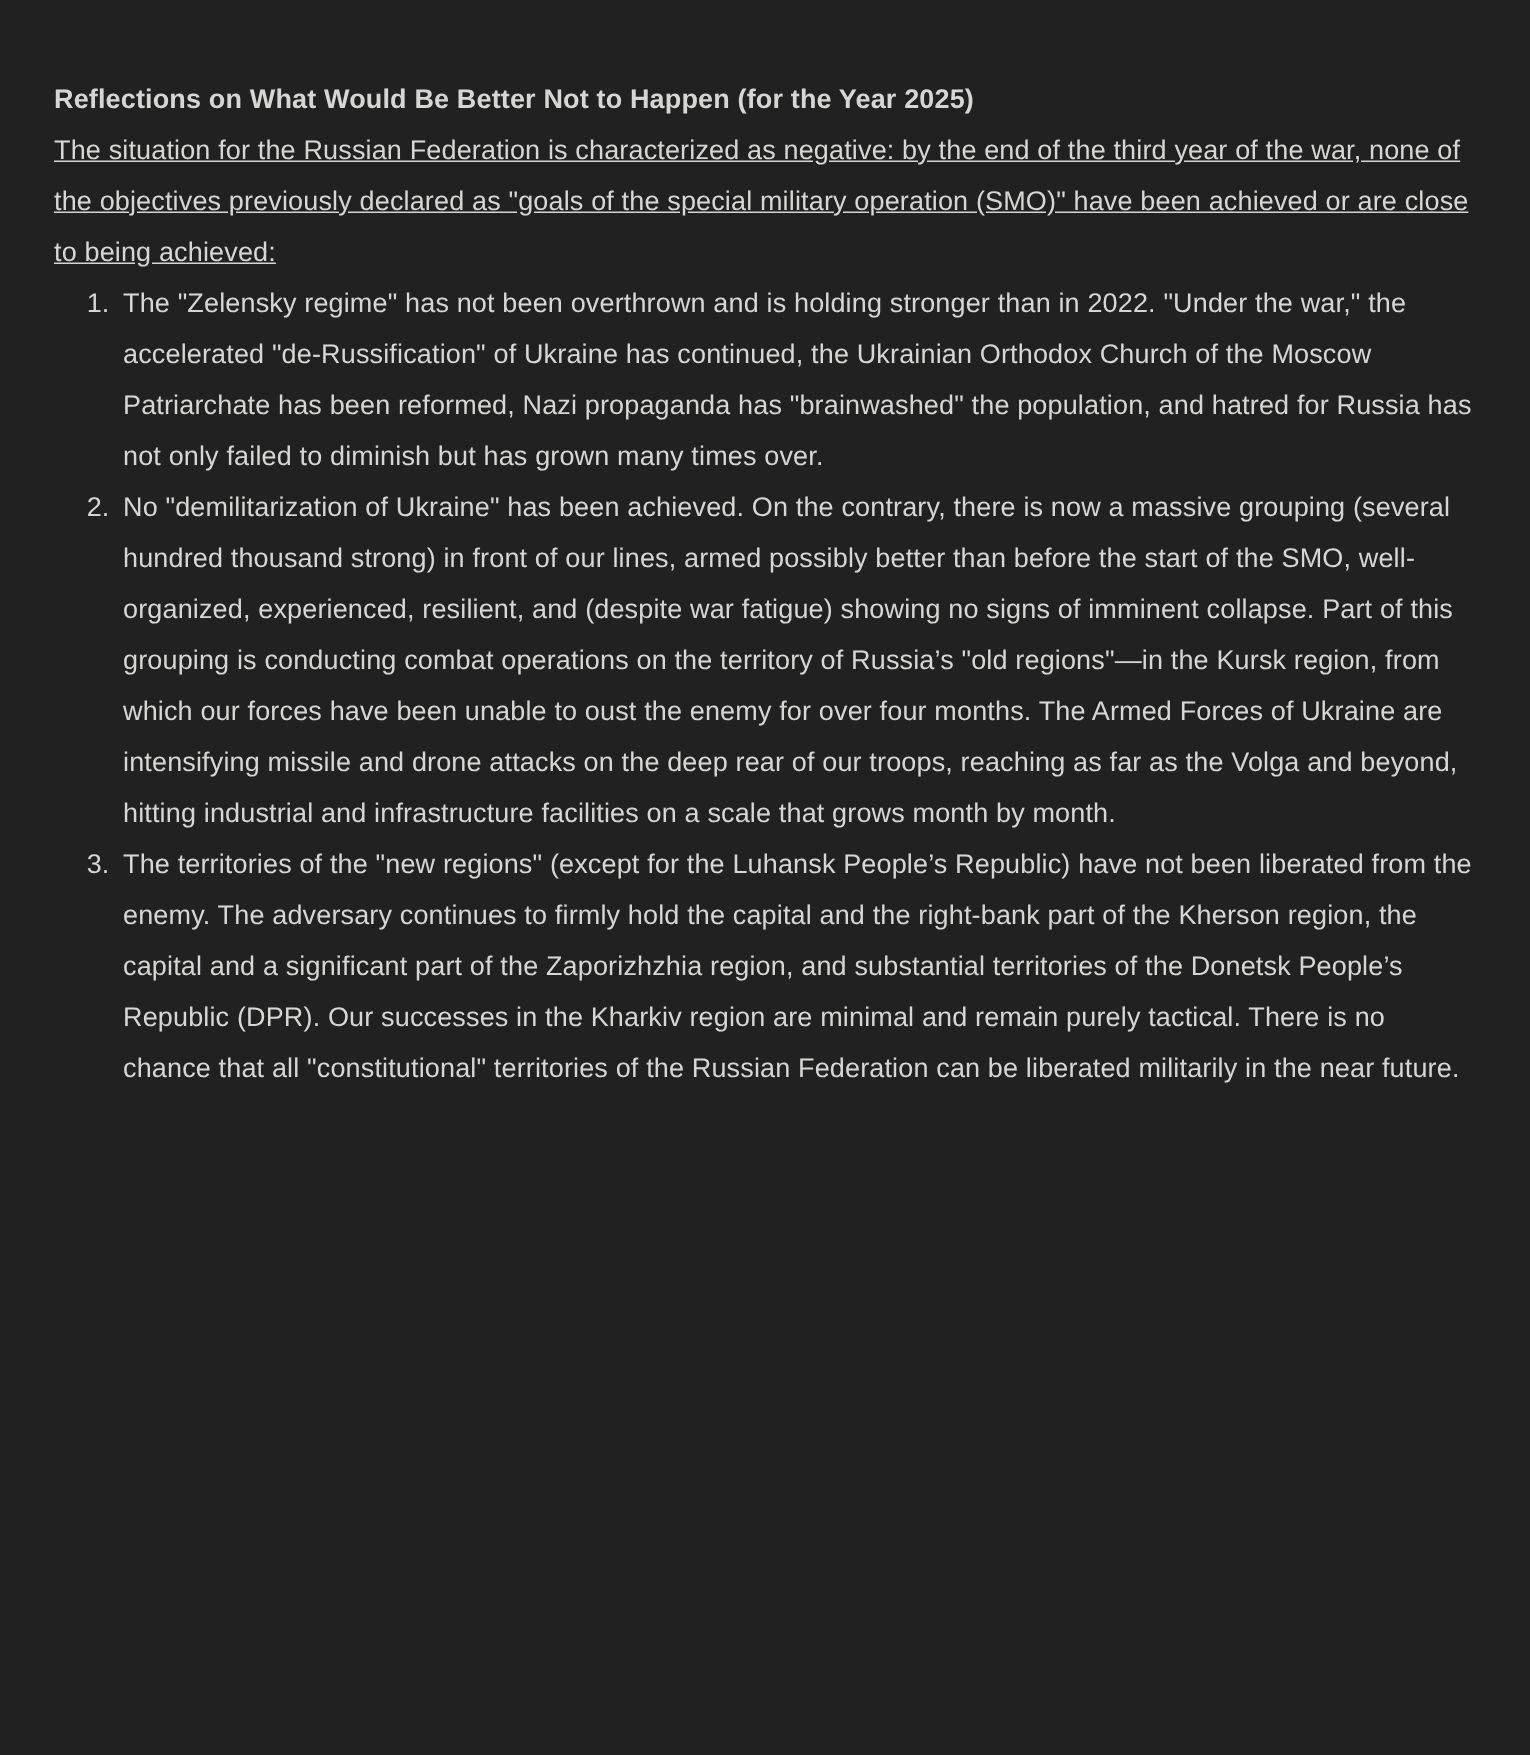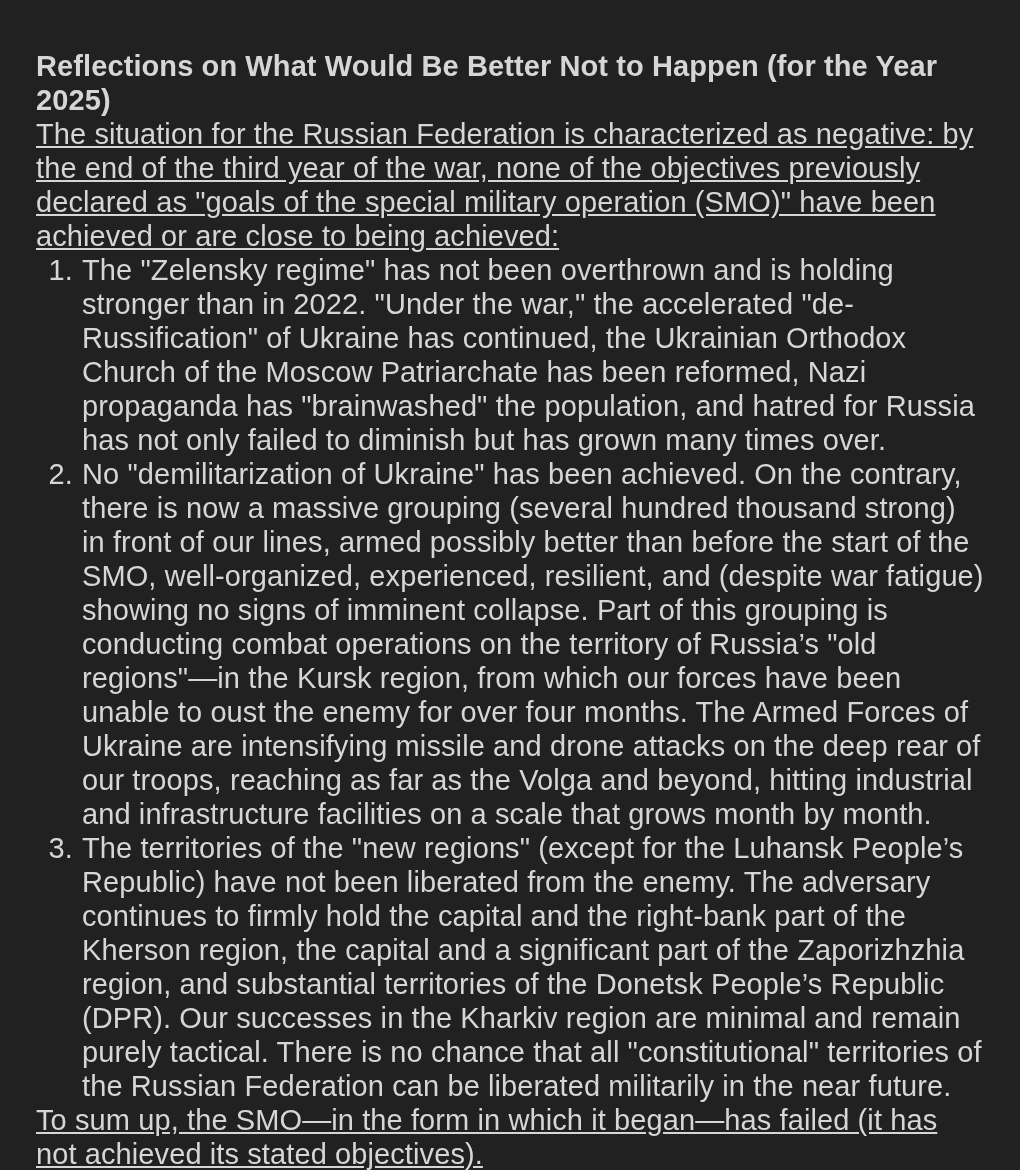--- a/index.html
+++ b/index.html
@@ -9,21 +9,21 @@
   * { margin: 0; padding: 0; box-sizing: border-box; }
   html, body {
     width: 1020px;
     height: 1170px;
     background: var(--bg);
     font-family: "Liberation Sans", "DejaVu Sans", sans-serif;
     color: var(--fg);
   }
   .doc {
     padding: 49px 34px 0 36px;
-    font-size: 29px;
+    font-size: 18px;
     line-height: 34px;
     letter-spacing: 0.1px;
   }
   .doc-title {
     font-weight: bold;
   }
   .intro, .conclusion {
     font-weight: normal;
     text-decoration: underline;
   }
@@ -60,14 +60,13 @@
     <div class="list-item">
       <span class="num">2.</span>
       <span class="li-text">No "demilitarization of Ukraine" has been achieved. On the contrary, there is now a massive grouping (several hundred thousand strong) in front of our lines, armed possibly better than before the start of the SMO, well-organized, experienced, resilient, and (despite war fatigue) showing no signs of imminent collapse. Part of this grouping is conducting combat operations on the territory of Russia’s "old regions"—in the Kursk region, from which our forces have been unable to oust the enemy for over four months. The Armed Forces of Ukraine are intensifying missile and drone attacks on the deep rear of our troops, reaching as far as the Volga and beyond, hitting industrial and infrastructure facilities on a scale that grows month by month.</span>
     </div>
     <div class="list-item">
       <span class="num">3.</span>
       <span class="li-text">The territories of the "new regions" (except for the Luhansk People’s Republic) have not been liberated from the enemy. The adversary continues to firmly hold the capital and the right-bank part of the Kherson region, the capital and a significant part of the Zaporizhzhia region, and substantial territories of the Donetsk People’s Republic (DPR). Our successes in the Kharkiv region are minimal and remain purely tactical. There is no chance that all "constitutional" territories of the Russian Federation can be liberated militarily in the near future.</span>
     </div>
   </div>
 
-  <div class="conclusion">To sum up, the SMO—in the form in which it began—has failed (it has not achieved its stated objectives).</div>
 </div>
 
 </body></html>

